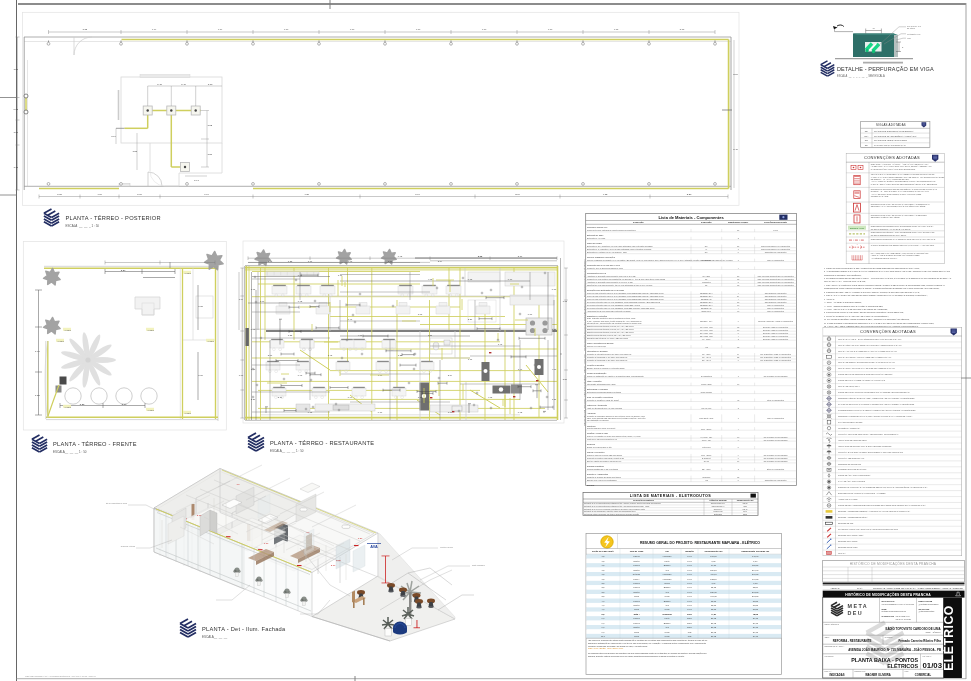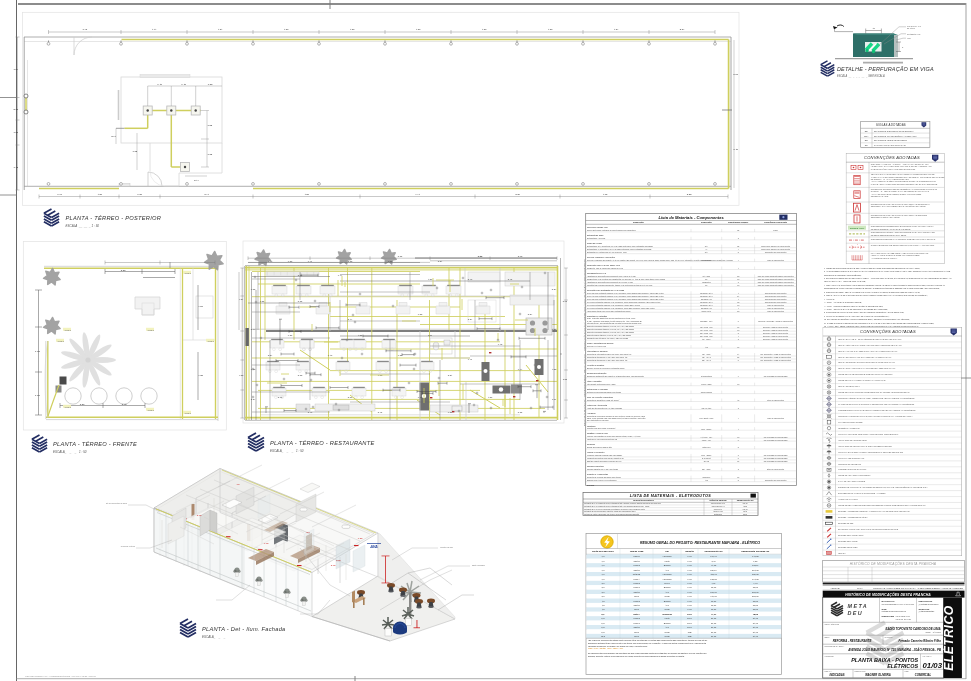--- a/index.html
+++ b/index.html
@@ -1,15 +1,15 @@
 <!DOCTYPE html>
 <html><head><meta charset="utf-8"><style>
 html,body{margin:0;padding:0;background:#fff;}
 #sheet{position:relative;width:971px;height:681px;background:#ffffff;overflow:hidden;
-  font-family:"Liberation Sans",sans-serif;font-style:italic;}
+  font-family:"Liberation Sans",sans-serif;}
 svg{position:absolute;left:0;top:0;}
 </style></head><body>
 <div id="sheet">
 <svg width="971" height="681" viewBox="0 0 971 681">
 <defs>
 <clipPath id="clipconv1">
           <rect x="845.9" y="153" width="98.6" height="111"></rect>
         </clipPath>
 <clipPath id="clipnotes">
           <rect x="822" y="264" width="137" height="63"></rect>

